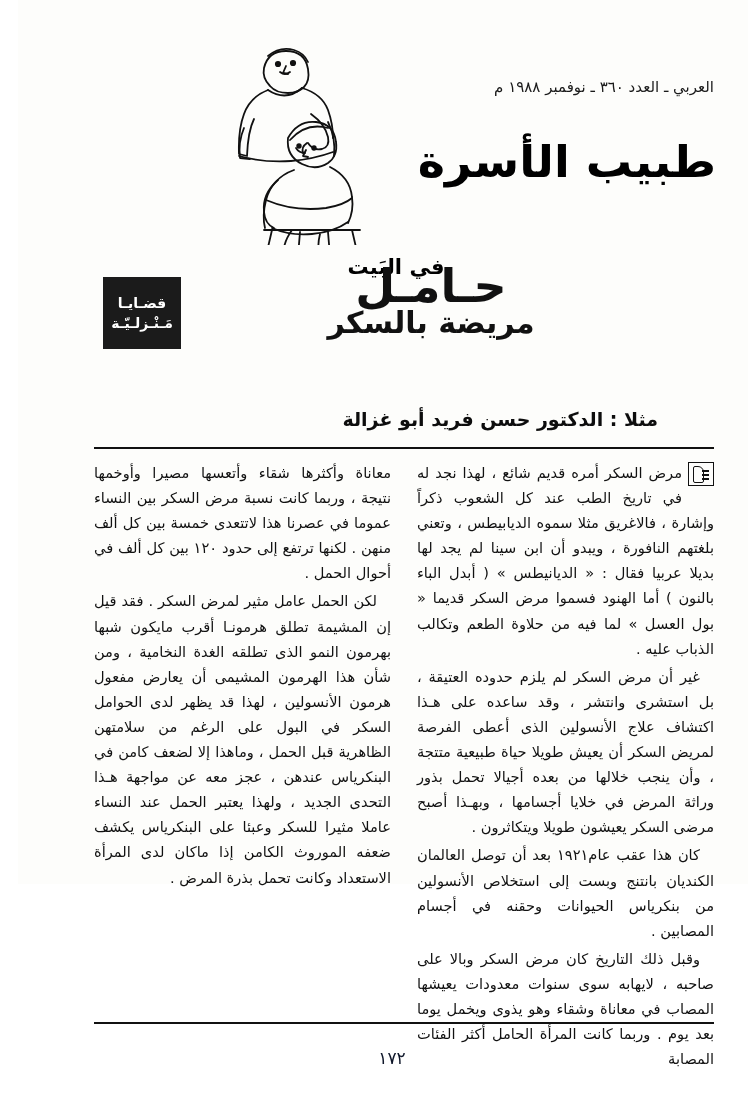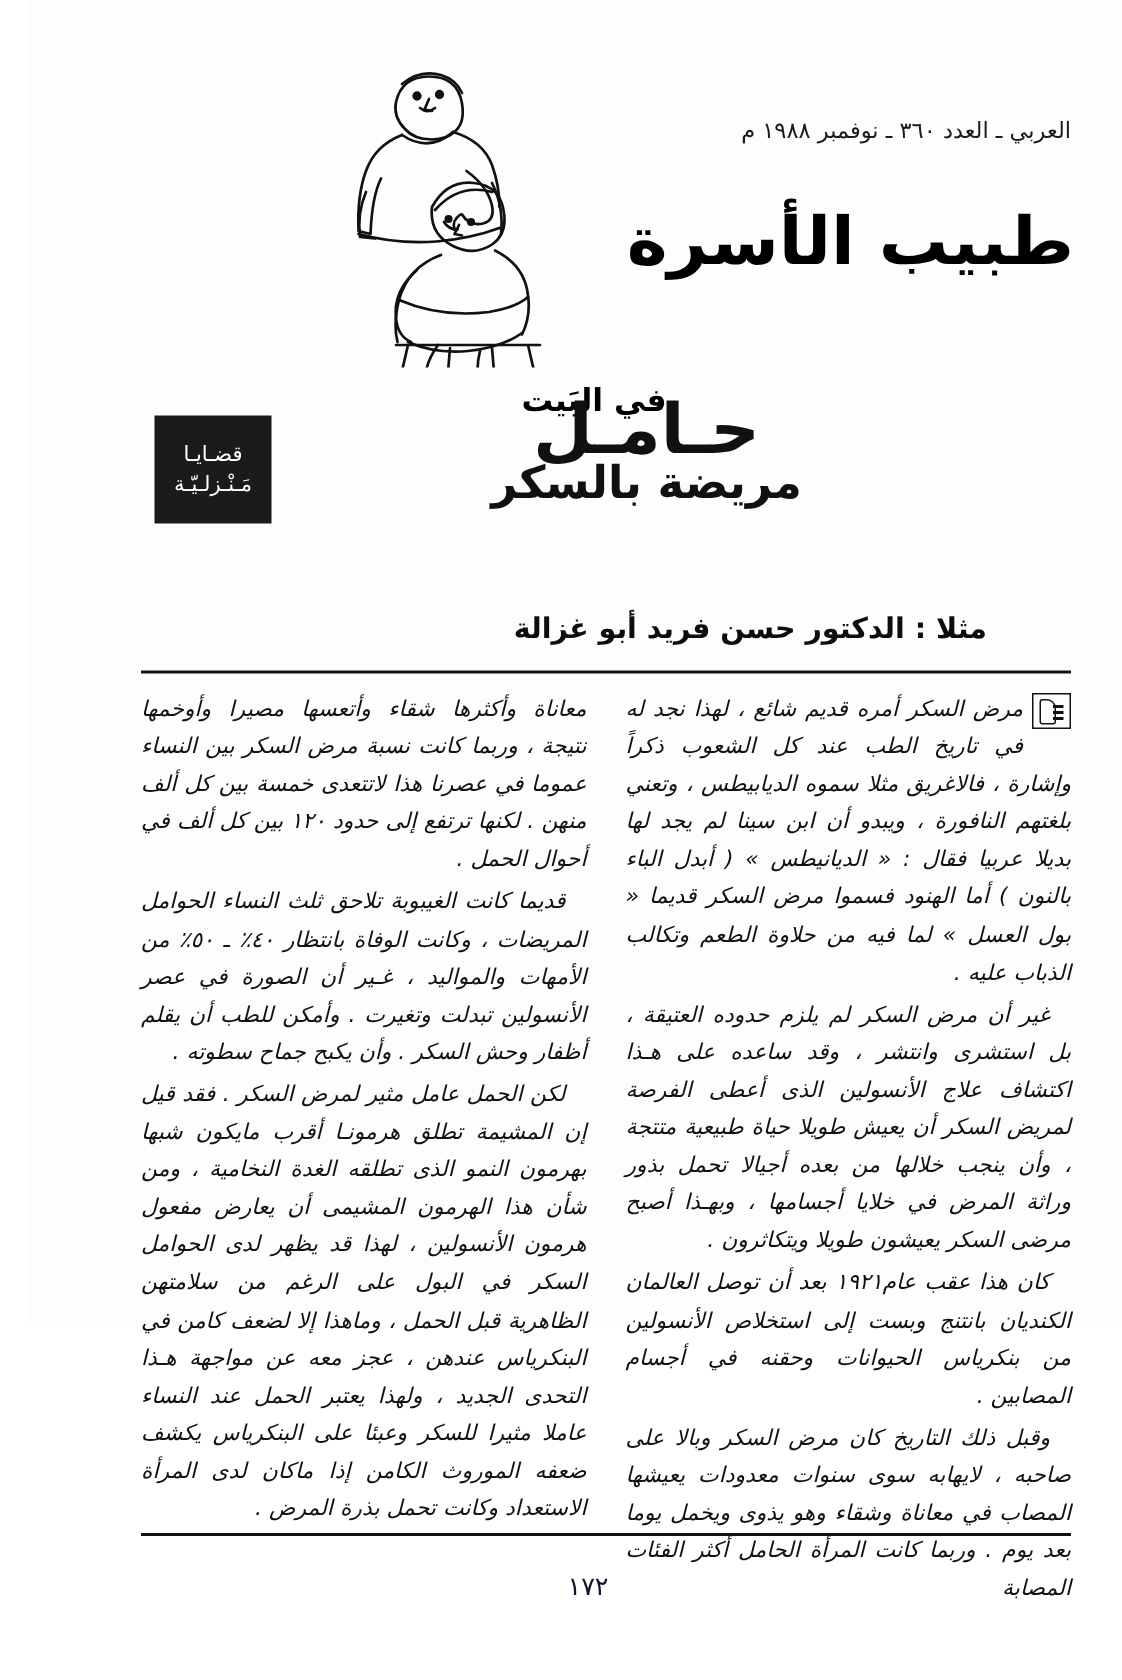--- a/index.html
+++ b/index.html
@@ -91,21 +91,21 @@
     left: 85px;
     width: 78px;
     height: 72px;
     background: #1b1b1b;
     color: #fff;
     display: flex;
     flex-direction: column;
     align-items: center;
     justify-content: center;
     font-size: 14px;
-    font-weight: normal;
+    font-weight: bold;
     line-height: 1.45;
     letter-spacing: 1px;
   }
 
   .byline {
     position: absolute;
     top: 408px;
     right: 108px;
     font-size: 19px;
     font-weight: bold;
@@ -136,21 +136,20 @@
     width: 312px;
     font-size: 14.6px;
     line-height: 1.72;
     text-align: justify;
     text-align-last: right;
     color: #111;
   }
   .col p {
     margin: 0 0 3px 0;
     text-indent: 14px;
-    font-style: italic;
   }
   .col p.first { text-indent: 0; }
 
   .drop-icon {
     float: right;
     width: 26px;
     height: 24px;
     margin: 2px 0 0 6px;
     border: 1.6px solid #111;
     box-sizing: border-box;
@@ -254,21 +253,20 @@
       <p class="first">
         <span class="drop-icon"></span>
         <span>مرض السكر أمره قديم شائع ، لهذا نجد له في تاريخ الطب عند كل الشعوب ذكراً وإشارة ، فالاغريق مثلا سموه الديابيطس ، وتعني بلغتهم النافورة ، ويبدو أن ابن سينا لم يجد لها بديلا عربيا فقال : « الديانيطس » ( أبدل الباء بالنون ) أما الهنود فسموا مرض السكر قديما « بول العسل » لما فيه من حلاوة الطعم وتكالب الذباب عليه .</span>
       </p>
       <p>غير أن مرض السكر لم يلزم حدوده العتيقة ، بل استشرى وانتشر ، وقد ساعده على هـذا اكتشاف علاج الأنسولين الذى أعطى الفرصة لمريض السكر أن يعيش طويلا حياة طبيعية متتجة ، وأن ينجب خلالها من بعده أجيالا تحمل بذور وراثة المرض في خلايا أجسامها ، وبهـذا أصبح مرضى السكر يعيشون طويلا ويتكاثرون .</p>
       <p>كان هذا عقب عام١٩٢١ بعد أن توصل العالمان الكنديان بانتنج وبست إلى استخلاص الأنسولين من بنكرياس الحيوانات وحقنه في أجسام المصابين .</p>
       <p>وقبل ذلك التاريخ كان مرض السكر وبالا على صاحبه ، لايهابه سوى سنوات معدودات يعيشها المصاب في معاناة وشقاء وهو يذوى ويخمل يوما بعد يوم . وربما كانت المرأة الحامل أكثر الفئات المصابة</p>
     </div>
     <div class="col">
       <p class="first">معاناة وأكثرها شقاء وأتعسها مصيرا وأوخمها نتيجة ، وربما كانت نسبة مرض السكر بين النساء عموما في عصرنا هذا لاتتعدى خمسة بين كل ألف منهن . لكنها ترتفع إلى حدود ١٢٠ بين كل ألف في أحوال الحمل .</p>
-      <p>قديما كانت الغيبوبة تلاحق ثلث النساء الحوامل المريضات ، وكانت الوفاة بانتظار ٤٠٪ ـ ٥٠٪ من الأمهات والمواليد ، غـير أن الصورة في عصر الأنسولين تبدلت وتغيرت . وأمكن للطب أن يقلم أظفار وحش السكر . وأن يكبح جماح سطوته .</p>
       <p>لكن الحمل عامل مثير لمرض السكر . فقد قيل إن المشيمة تطلق هرمونـا أقرب مايكون شبها بهرمون النمو الذى تطلقه الغدة النخامية ، ومن شأن هذا الهرمون المشيمى أن يعارض مفعول هرمون الأنسولين ، لهذا قد يظهر لدى الحوامل السكر في البول على الرغم من سلامتهن الظاهرية قبل الحمل ، وماهذا إلا لضعف كامن في البنكرياس عندهن ، عجز معه عن مواجهة هـذا التحدى الجديد ، ولهذا يعتبر الحمل عند النساء عاملا مثيرا للسكر وعبئا على البنكرياس يكشف ضعفه الموروث الكامن إذا ماكان لدى المرأة الاستعداد وكانت تحمل بذرة المرض .</p>
     </div>
   </div>
 
   <div class="rule rule-bottom"></div>
 
   <div class="folio">١٧٢</div>
 </div>
 
 </body></html>

